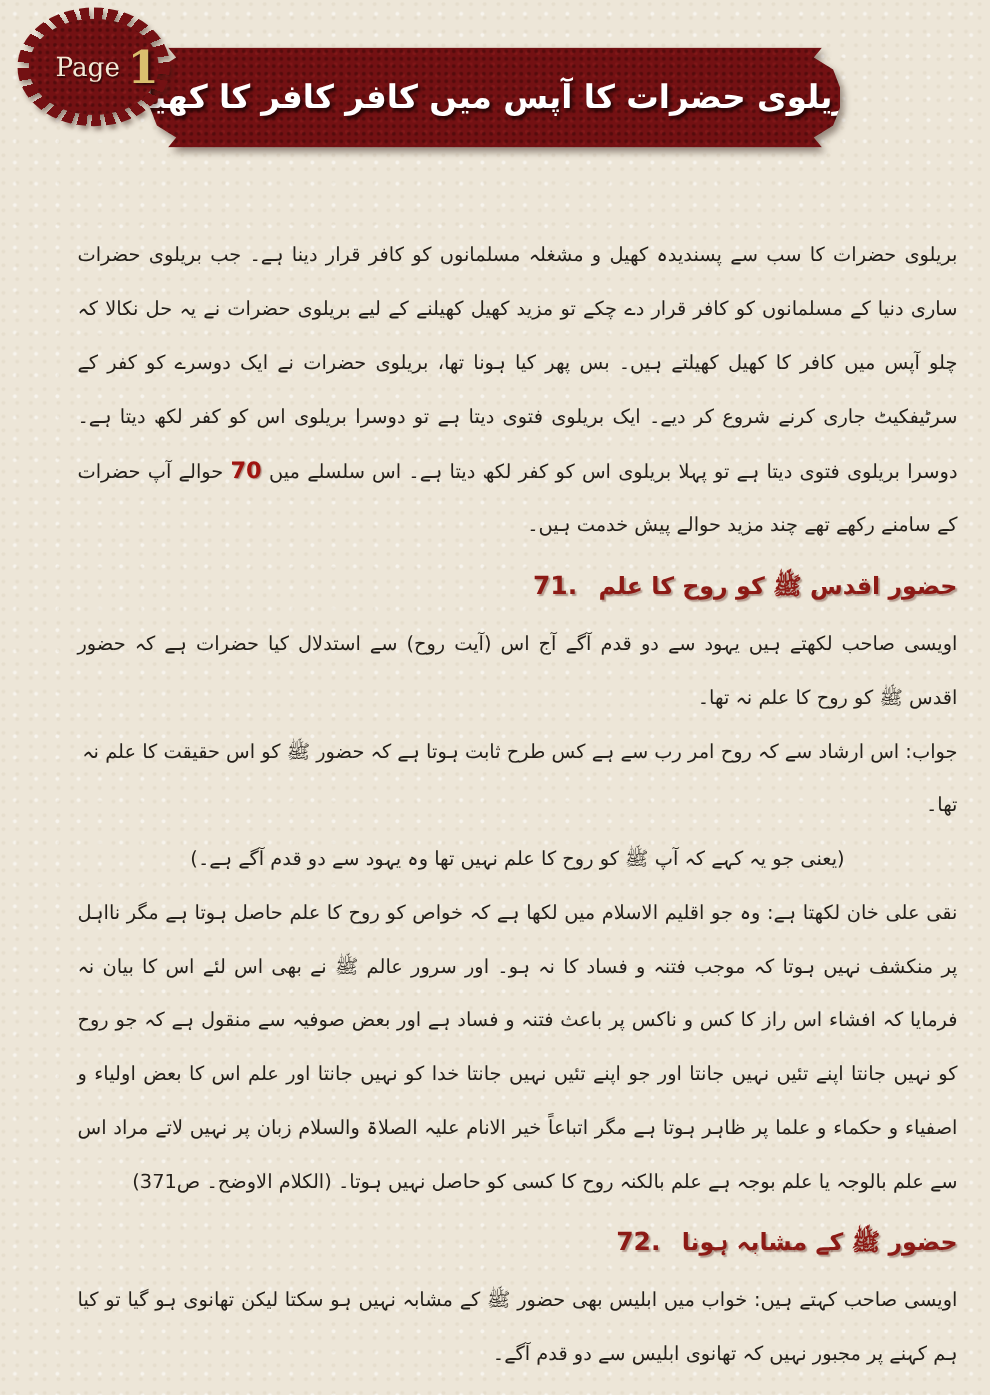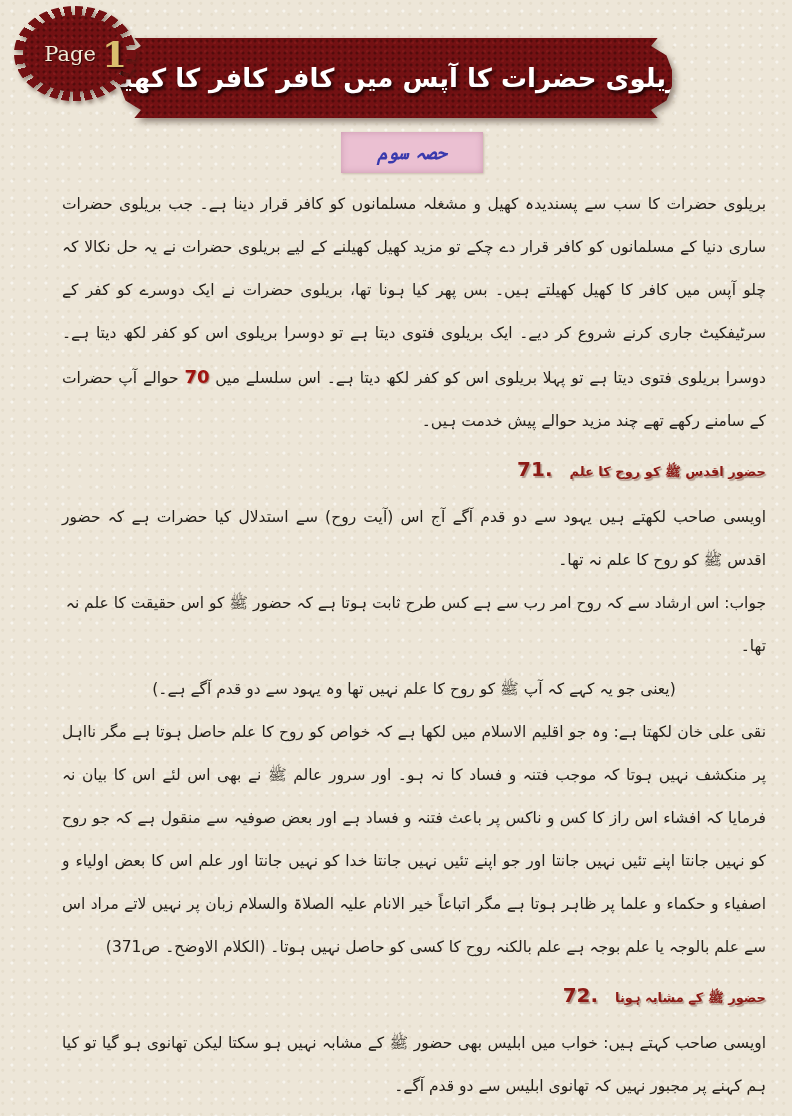--- a/index.html
+++ b/index.html
@@ -58,21 +58,21 @@
   .content { position:absolute; left:26px; right:26px; top:183px; bottom:0;
     direction:rtl; font-size:15.5px; line-height:43px;margin-left:36px; }
   .content p { margin:0; }
   .justify { text-align:justify; }
   .right   { text-align:right; }
   .center  { text-align:center; }
   .cite-left { direction:rtl; text-align:left; padding-left:58px; }
   .red-num { color:#a01410; font-weight:bold; font-size:18px;
     text-shadow:1px 1px 1px rgba(90,30,20,.45); }
   .section-heading { direction:rtl; text-align:right; line-height:46px; margin:3px 0 1px; }
-  .sec-title { color:#8c1a15; font-weight:bold; font-size:13px;
+  .sec-title { color:#8c1a15; font-weight:bold; font-size:19px;
     text-shadow:1.5px 1.5px 1px rgba(95,45,35,.4); }
   .sec-num { direction:ltr; unicode-bidi:isolate; color:#8c1a15; font-weight:bold;
     font-size:20px; margin-right:12px; text-shadow:1.5px 1.5px 1px rgba(95,45,35,.4);text-align:right; }
   .citation { white-space:nowrap; }
 </style>
 </head>
 <body>
 
 <div class="page">
 
@@ -83,21 +83,20 @@
       <span class="badge-num">1</span>
     </div>
   </div>
 
   <div class="banner-wrap">
     <div class="banner">
       <span class="banner-title">بریلوی حضرات کا آپس میں کافر کافر کا کھیل</span>
     </div>
   </div>
 
-  <div class="part-label">حصہ سوم</div>
 
   <div class="content">
 
     <p class="justify"><span>بریلوی حضرات کا سب سے پسندیدہ کھیل و مشغلہ مسلمانوں کو کافر قرار دینا ہے۔ جب بریلوی حضرات ساری دنیا کے مسلمانوں کو کافر قرار دے چکے تو مزید کھیل کھیلنے کے لیے بریلوی حضرات نے یہ حل نکالا کہ چلو آپس میں کافر کا کھیل کھیلتے ہیں۔ بس پھر کیا ہونا تھا، بریلوی حضرات نے ایک دوسرے کو کفر کے سرٹیفکیٹ جاری کرنے شروع کر دیے۔ ایک بریلوی فتوی دیتا ہے تو دوسرا بریلوی اس کو کفر لکھ دیتا ہے۔ دوسرا بریلوی فتوی دیتا ہے تو پہلا بریلوی اس کو کفر لکھ دیتا ہے۔ اس سلسلے میں </span><span class="red-num">70</span><span> حوالے آپ حضرات کے سامنے رکھے تھے چند مزید حوالے پیش خدمت ہیں۔</span></p>
 
     <div class="section-heading">
       <span class="sec-title">حضور اقدس ﷺ کو روح کا علم</span>
       <span class="sec-num">71.</span>
     </div>
 

